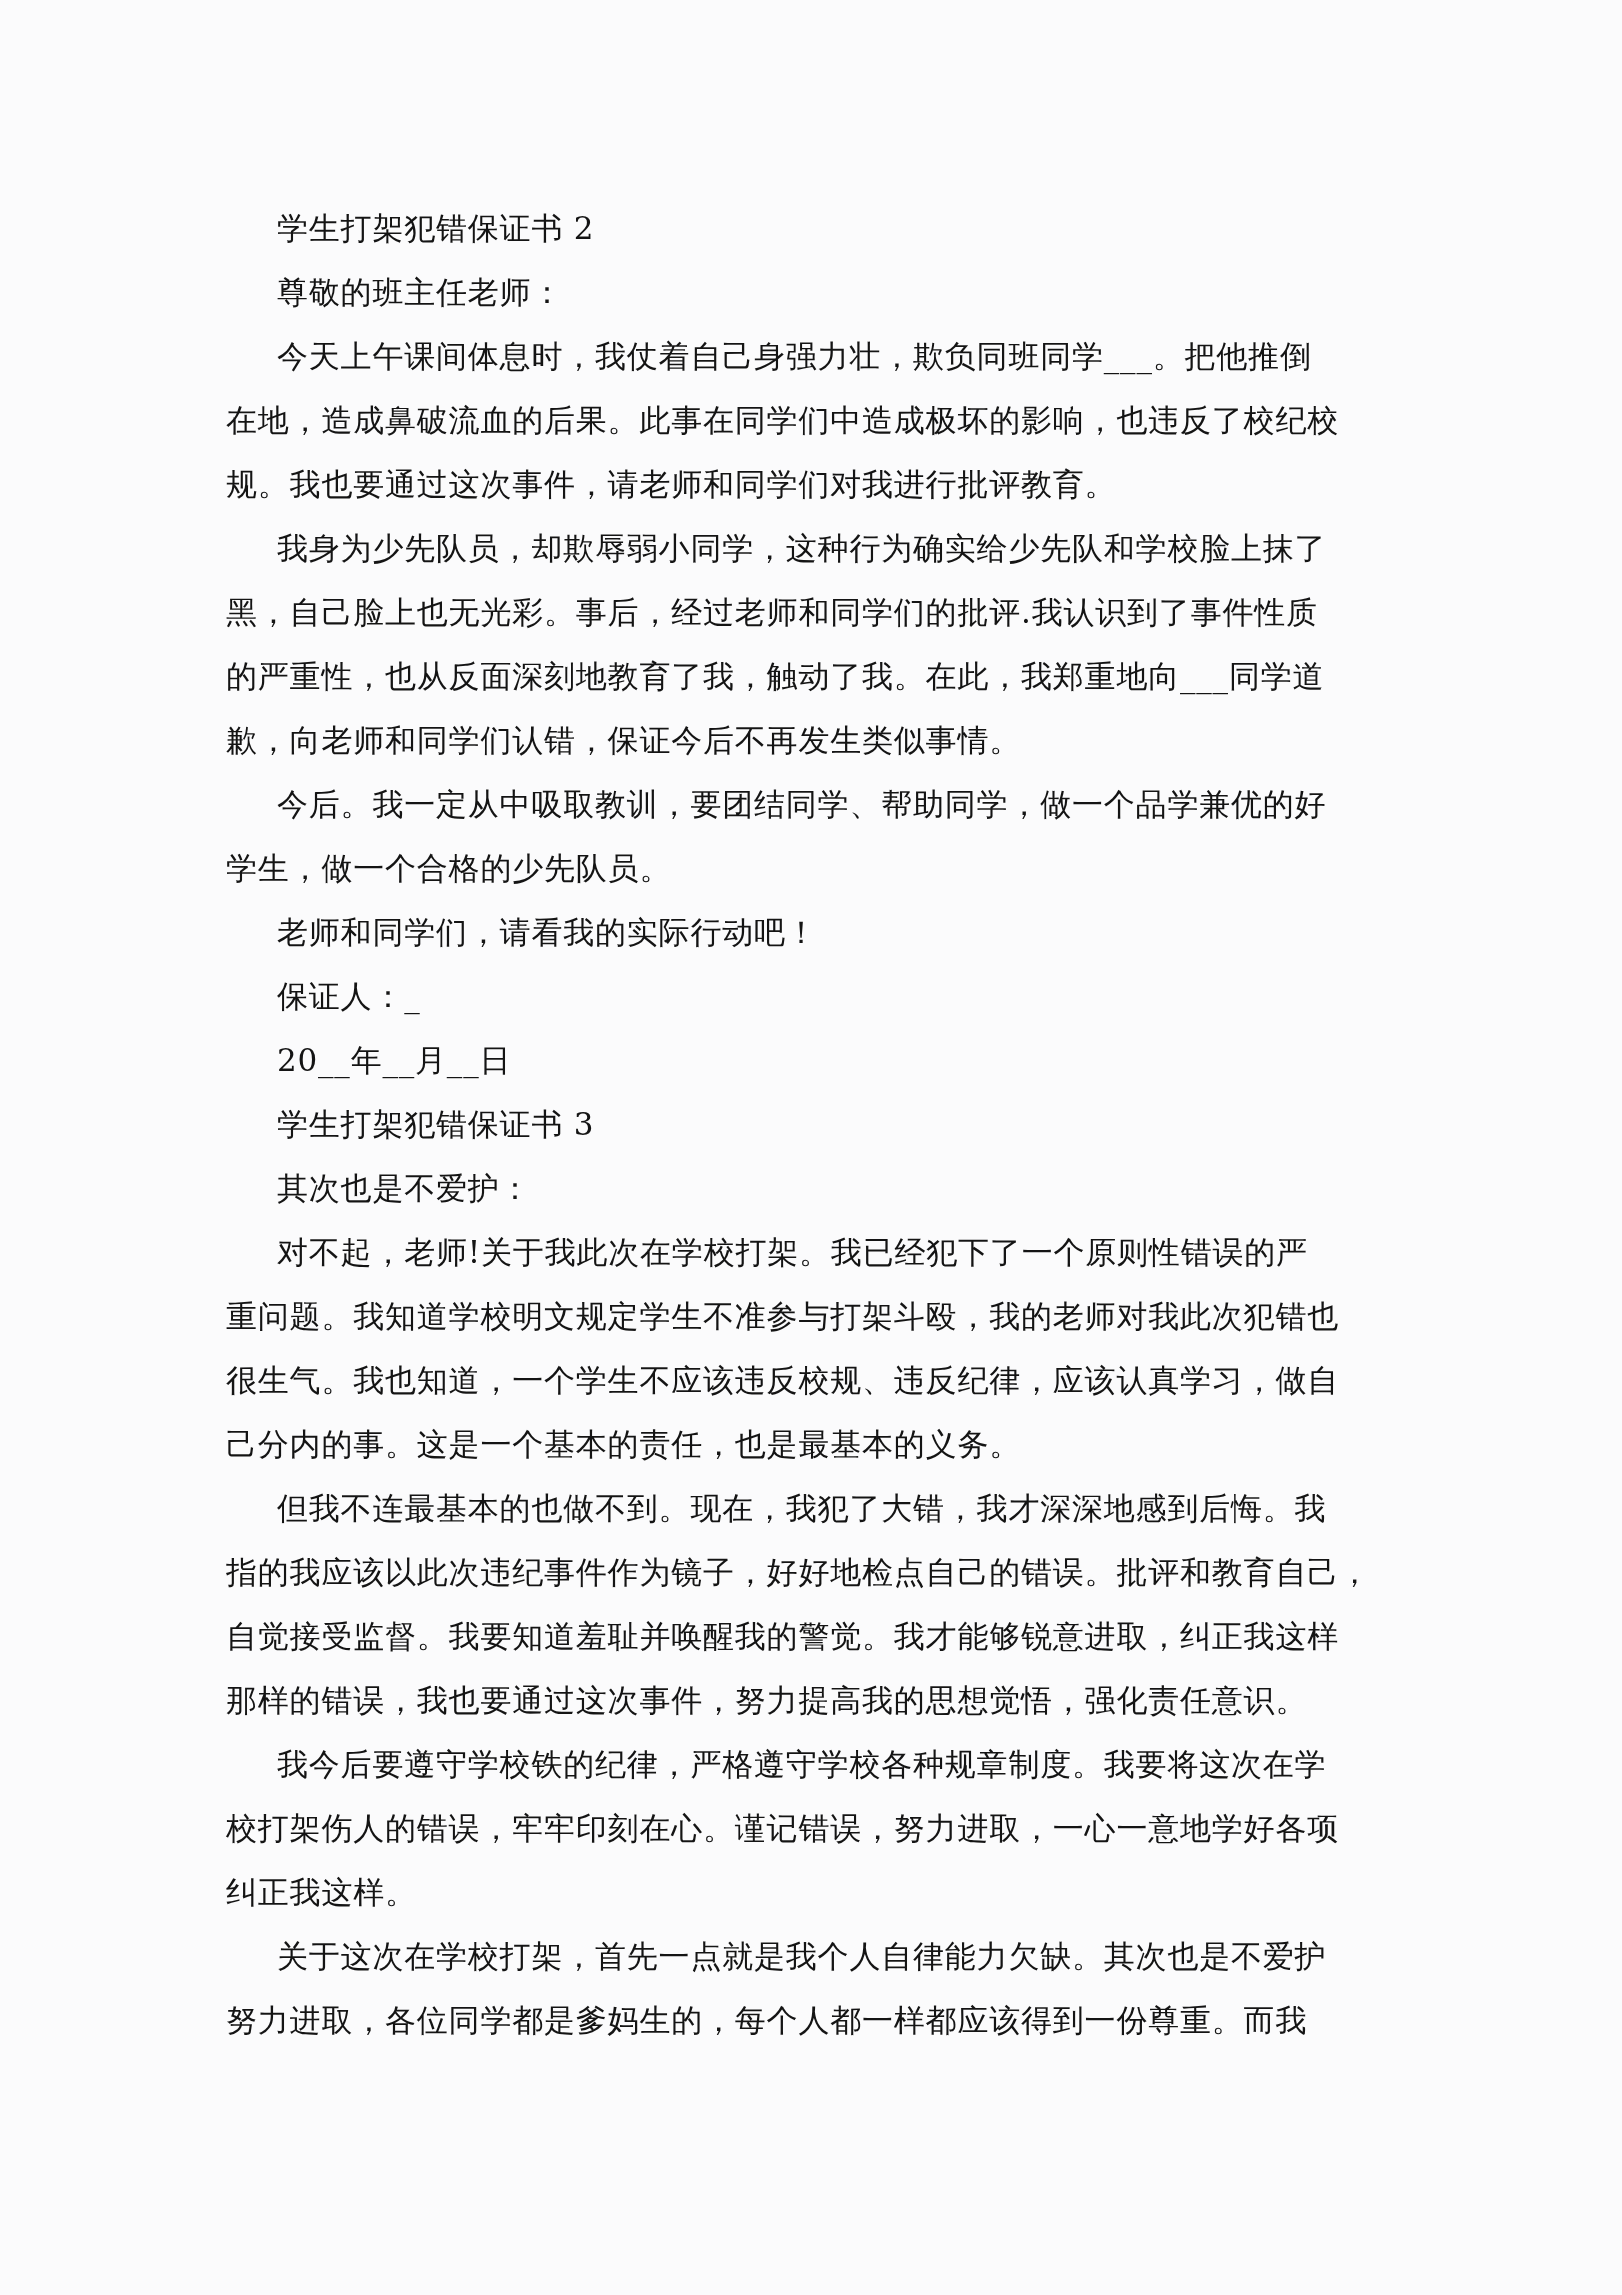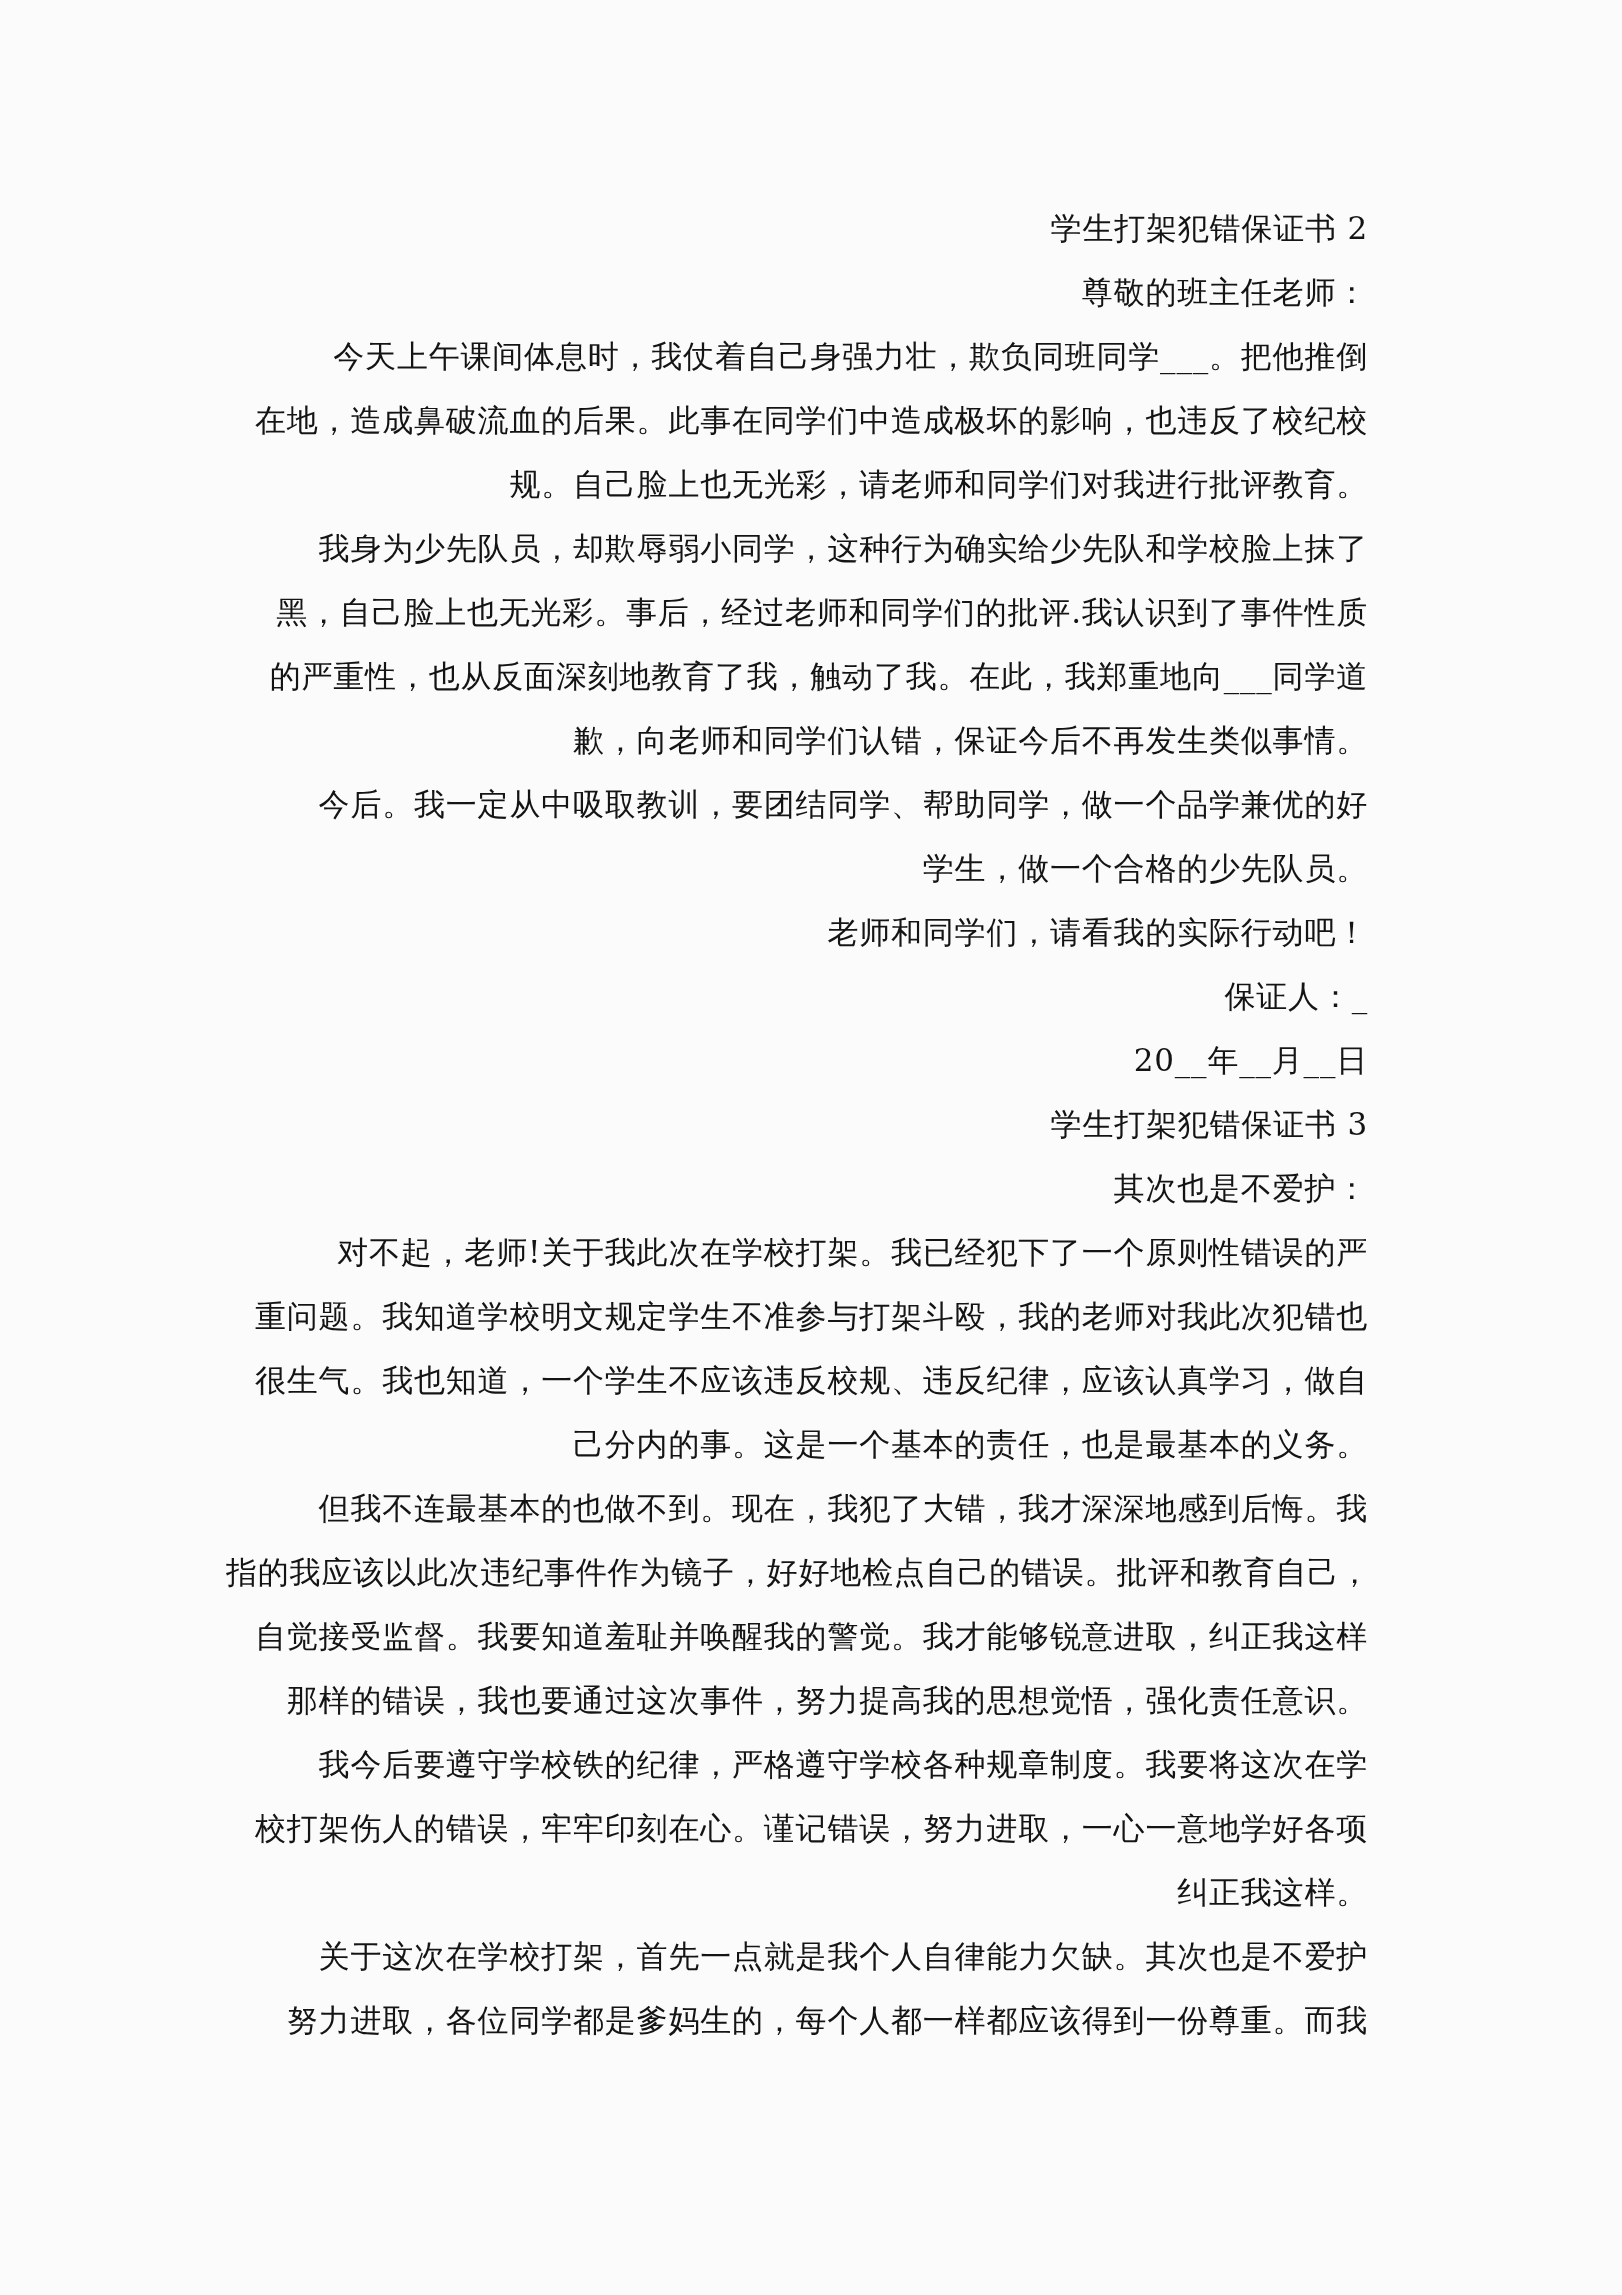--- a/index.html
+++ b/index.html
@@ -29,36 +29,35 @@
     font-family: "DejaVu Serif", "Liberation Serif", serif;
     font-size: 31px;
     line-height: 64px;
     letter-spacing: 0.8px;
     color: #141414;
   }
   .line {
     white-space: pre;
     height: 64px;
     overflow: visible;
-    text-align: right;
   }
   .line.indent {
     padding-left: 51px;
   }
 </style>
 </head>
 <body>
 
 <div class="page" style="background: rgb(251, 251, 252);">
   <div class="text-block" style="color: rgb(20, 20, 20);">
       <div class="line indent">学生打架犯错保证书 2</div>
       <div class="line indent">尊敬的班主任老师：</div>
       <div class="line indent">今天上午课间体息时，我仗着自己身强力壮，欺负同班同学___。把他推倒</div>
       <div class="line">在地，造成鼻破流血的后果。此事在同学们中造成极坏的影响，也违反了校纪校</div>
-      <div class="line">规。自己脸上也无光彩，请老师和同学们对我进行批评教育。</div>
+      <div class="line">规。我也要通过这次事件，请老师和同学们对我进行批评教育。</div>
       <div class="line indent">我身为少先队员，却欺辱弱小同学，这种行为确实给少先队和学校脸上抹了</div>
       <div class="line">黑，自己脸上也无光彩。事后，经过老师和同学们的批评.我认识到了事件性质</div>
       <div class="line">的严重性，也从反面深刻地教育了我，触动了我。在此，我郑重地向___同学道</div>
       <div class="line">歉，向老师和同学们认错，保证今后不再发生类似事情。</div>
       <div class="line indent">今后。我一定从中吸取教训，要团结同学、帮助同学，做一个品学兼优的好</div>
       <div class="line">学生，做一个合格的少先队员。</div>
       <div class="line indent">老师和同学们，请看我的实际行动吧！</div>
       <div class="line indent">保证人：_</div>
       <div class="line indent">20__年__月__日</div>
       <div class="line indent">学生打架犯错保证书 3</div>

